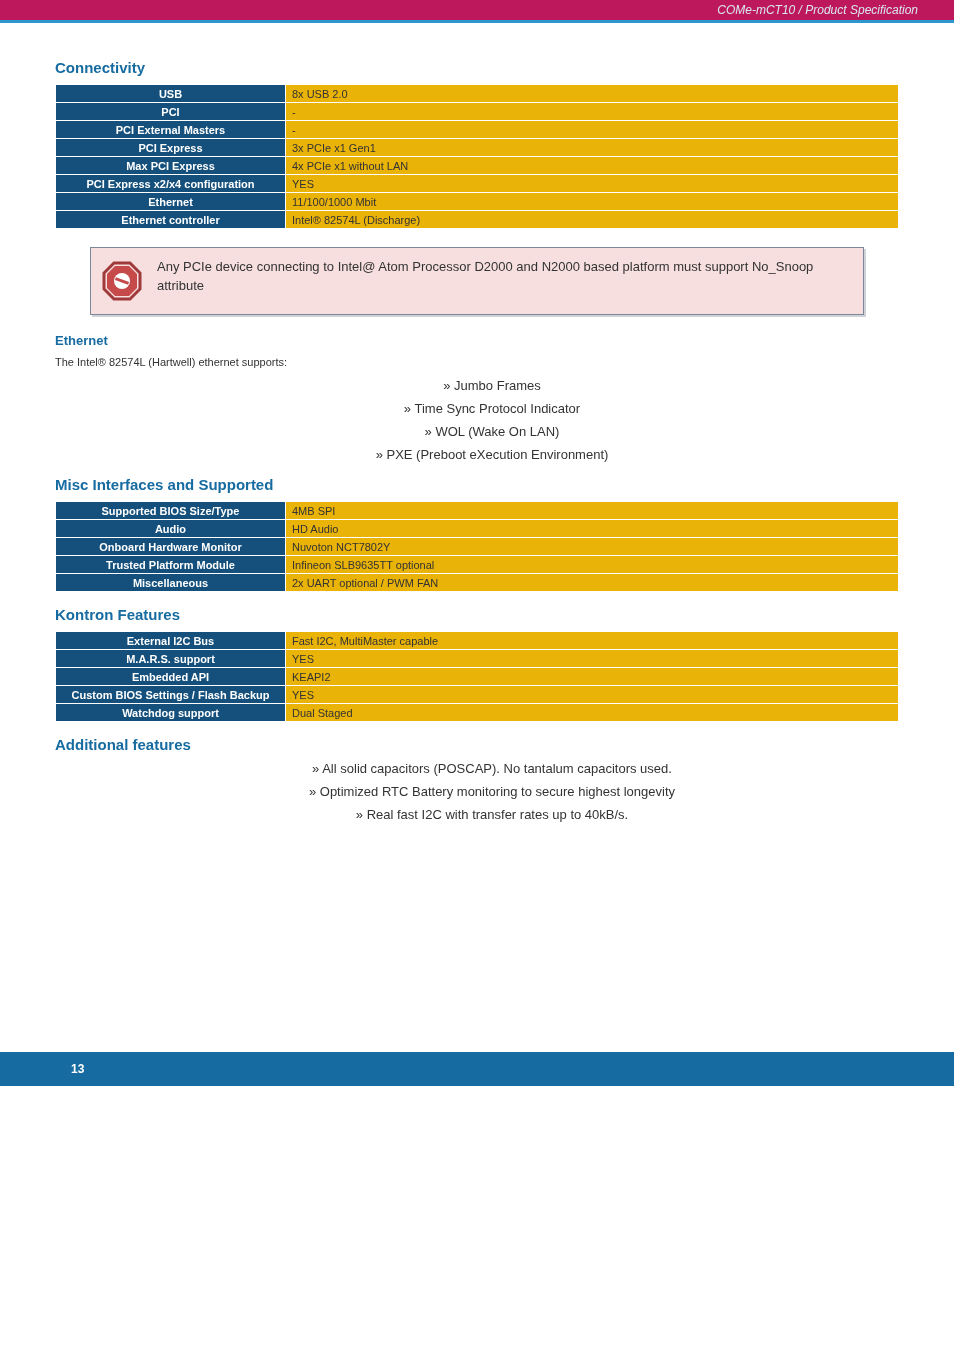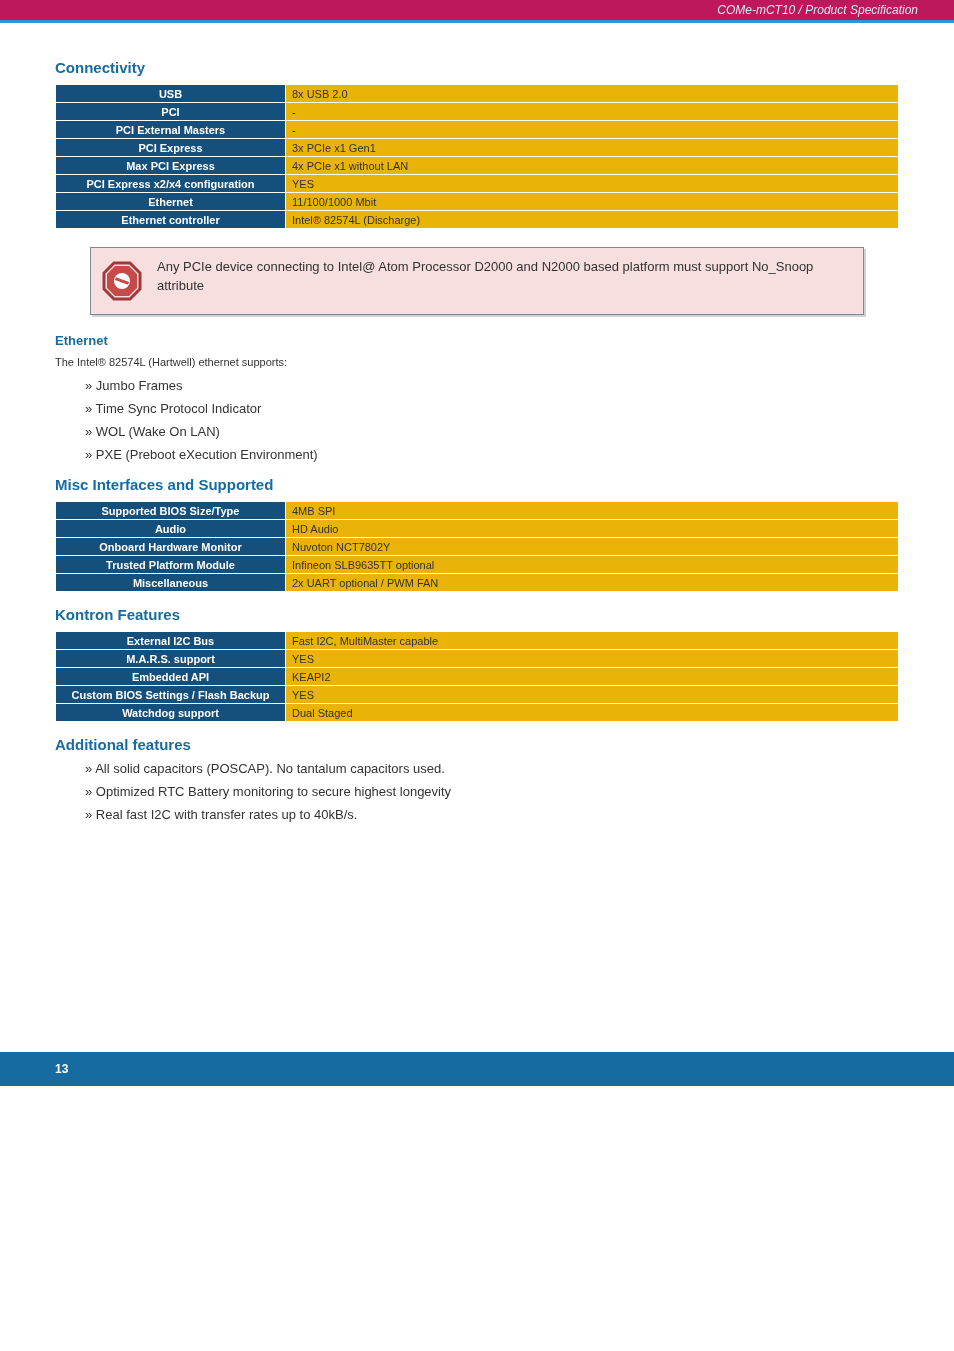--- a/index.html
+++ b/index.html
@@ -88,39 +88,40 @@
   }
   p.body {
     font-size: 11px;
     color: #333;
     margin: 6px 0 10px 0;
   }
   ul.bullets {
     list-style: none;
     padding-left: 30px;
     margin: 4px 0 10px 0;
+    text-align: center;
   }
   ul.bullets li {
     font-size: 13px;
     color: #333;
     margin: 8px 0;
   }
   ul.bullets li::before {
     content: "» ";
     color: #333;
   }
   .footer-strip {
     background: #166ba1;
     height: 34px;
     color: #fff;
     font-size: 12px;
     font-weight: bold;
     display: flex;
     align-items: center;
-    padding-left: 55px;
+    padding-left: 71px;
     margin-top: 180px;
   }
   .stop-icon-outer {
     fill: none;
     stroke: #a03a3a;
     stroke-width: 3;
   }
   .stop-icon-inner {
     fill: #c64a4a;
   }

